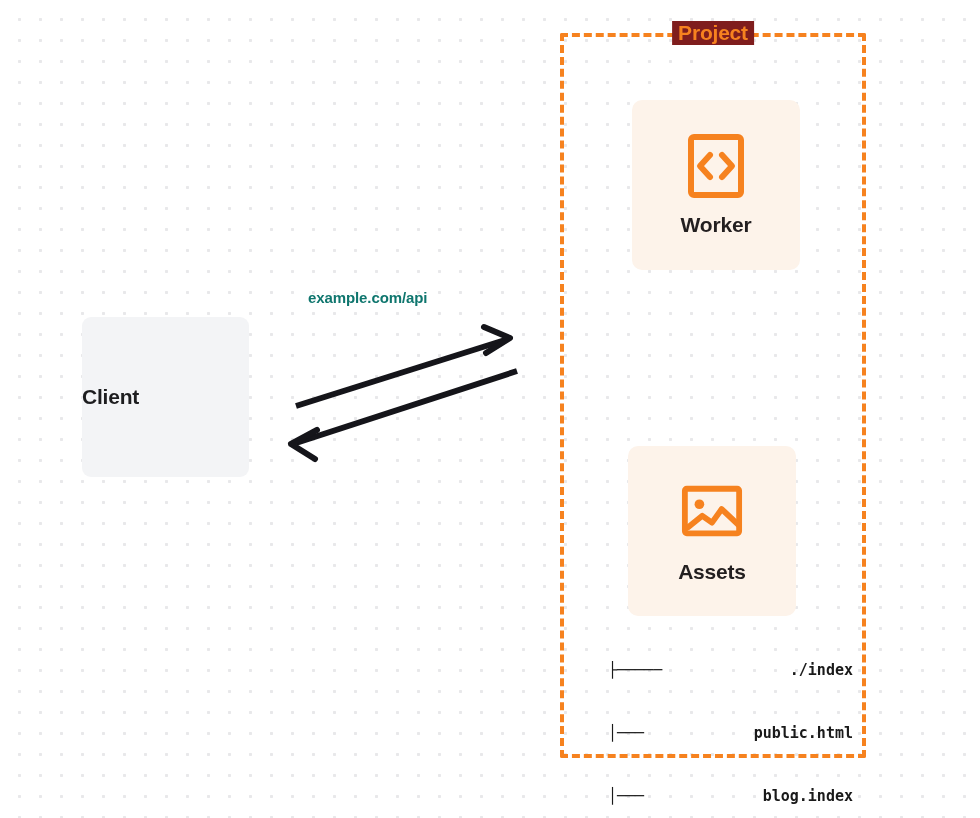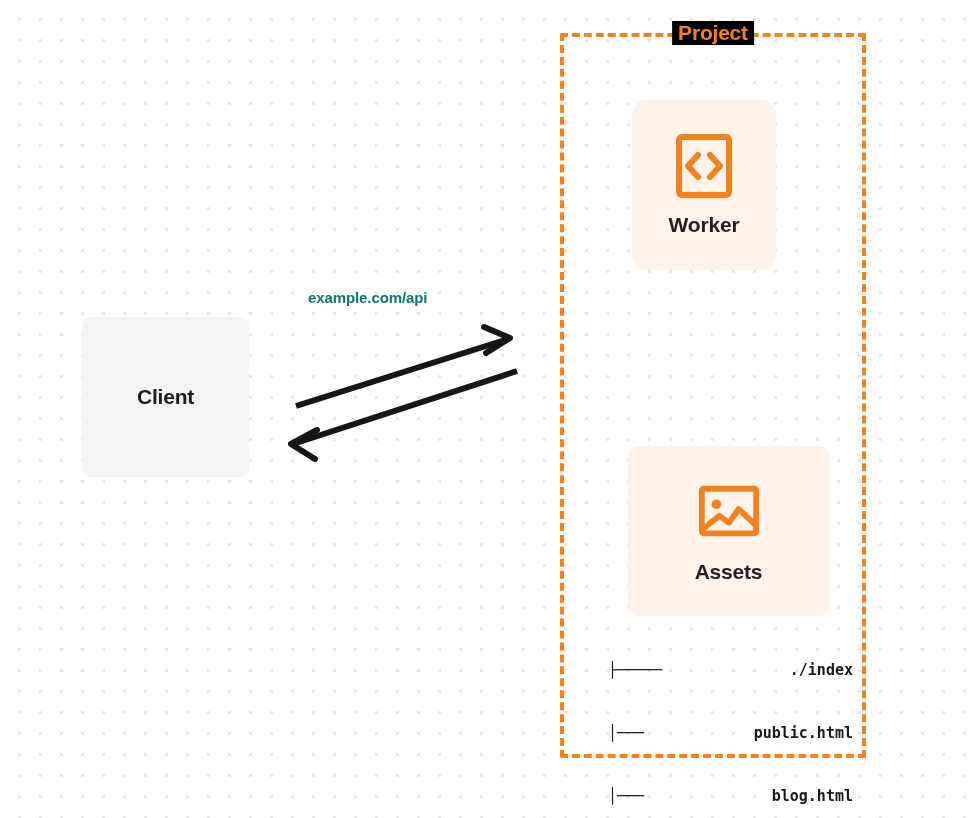--- a/index.html
+++ b/index.html
@@ -30,21 +30,20 @@
   .client-box {
     position: absolute;
     left: 82px;
     top: 317px;
     width: 167px;
     height: 160px;
     background: #f3f4f6;
     border-radius: 9px;
     display: flex;
     align-items: center;
-    justify-content: center;
   }
   .client-label {
     font-size: 21px;
     font-weight: bold;
     color: #1d1d1f;
     letter-spacing: -0.2px;
   }
 
   
   .arrows-svg {
@@ -80,21 +79,21 @@
     inset: 0;
     border: 4px dashed #f6821f;
     border-radius: 2px;
   }
   
   .project-title-gap {
     position: absolute;
     top: -12px;
     left: 50%;
     transform: translateX(-50%);
-    background: #000000;
+    background: #7f1d1d;
     padding: 0 6px;
     height: 24px;
     display: flex;
     align-items: center;
   }
   .project-title {
     font-size: 21px;
     font-weight: bold;
     color: #f6821f;
     letter-spacing: -0.2px;
@@ -107,28 +106,27 @@
     background: #fdf3ea;
     border-radius: 10px;
     display: flex;
     flex-direction: column;
     align-items: center;
     justify-content: center;
   }
   .card-worker {
     left: 72px;
     top: 67px;
-    width: 144px;
+    width: 168px;
     height: 170px;
-    border-radius: 14px;
   }
   .card-assets {
     left: 68px;
     top: 413px;
-    width: 201px;
+    width: 168px;
     height: 170px;
   }
   .service-icon {
     width: 62px;
     height: 66px;
     display: flex;
     align-items: center;
     justify-content: center;
     margin-bottom: 14px;
   }
@@ -229,19 +227,19 @@
         <span class="tree-name">./index</span>
       </div>
       <div class="tree-row">
         <span class="tree-branch">│───</span>
         <span class="tree-spacer"></span>
         <span class="tree-name">public.html</span>
       </div>
       <div class="tree-row">
         <span class="tree-branch">│───</span>
         <span class="tree-spacer"></span>
-        <span class="tree-name">blog.html</span>
+        <span class="tree-name">blog.index</span>
       </div>
       
     </div>
 
   </div>
 </div>
 
 </body></html>

